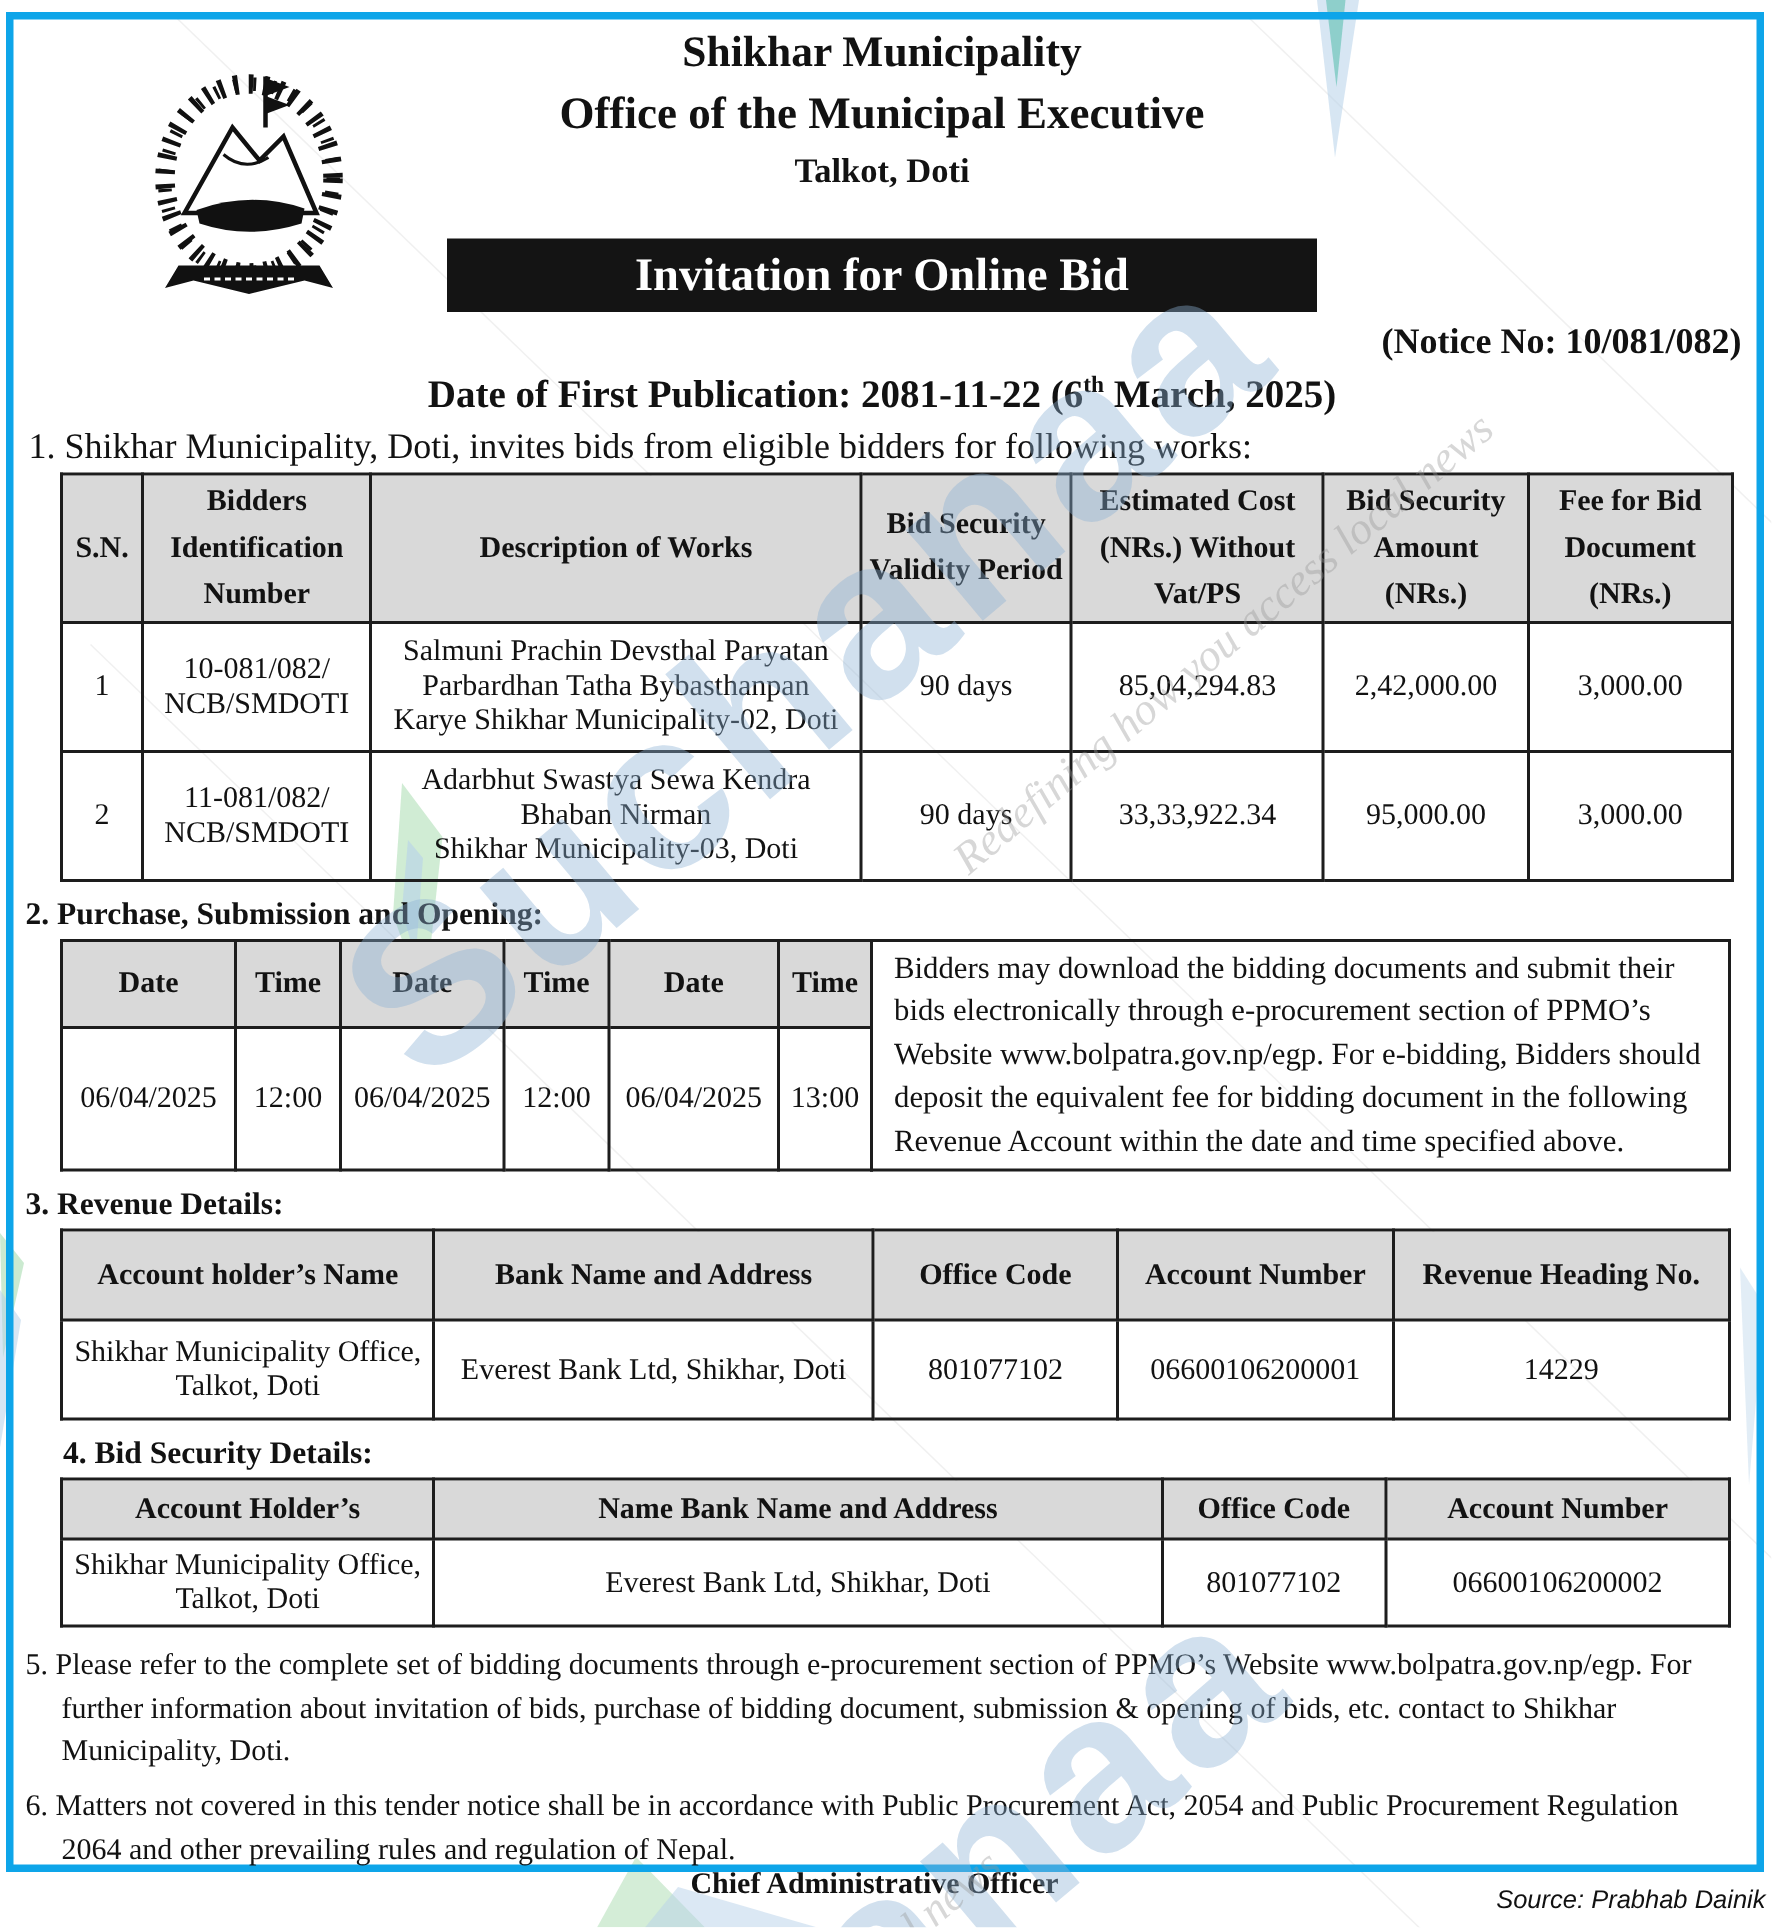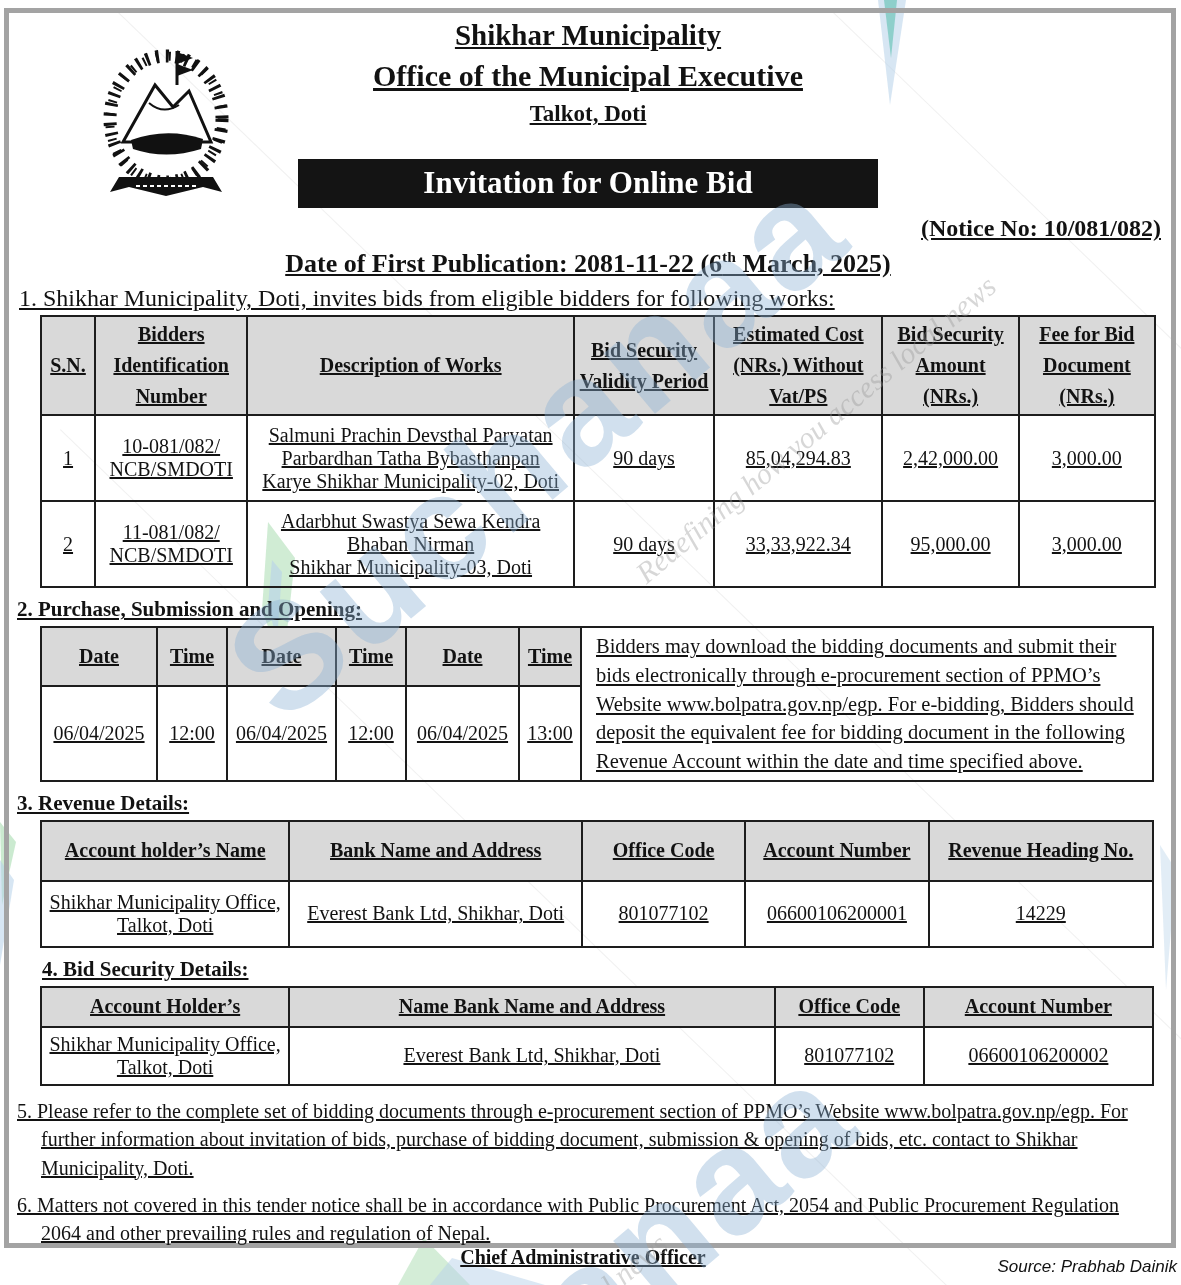--- a/index.html
+++ b/index.html
@@ -18,21 +18,21 @@
       color:rgba(141,177,212,.40);transform-origin:0 50%;transform:rotate(-40deg);}
   .wm1{left:250px;top:600px;font-size:150px;}
   .wm2{left:340px;top:1420px;font-size:150px;}
   .wmtag{position:absolute;z-index:2;pointer-events:none;white-space:nowrap;
          font-family:"Liberation Serif", serif;font-style:italic;
          color:rgba(150,150,150,.38);transform-origin:0 50%;transform:rotate(-40deg);}
   .t1{left:640px;top:560px;font-size:30px;}
   .t2{left:500px;top:1360px;font-size:30px;}
   
   .frame{position:absolute;left:4px;top:8px;width:1172px;height:1240px;box-sizing:border-box;
-         border:5px solid #a3a3a3;padding:4px 10px 0 6px;z-index:1;background:transparent;text-decoration:underline;}
+         border:5px solid #0ea5e9;padding:4px 10px 0 6px;z-index:1;background:transparent;}
   .logo{position:absolute;left:82px;top:26px;width:150px;height:168px;}
   .hdr{text-align:center;}
   .org{font-size:29px;font-weight:bold;margin:2px 0 0;line-height:1.15;}
   .office{font-size:30px;font-weight:bold;margin:7px 0 0;line-height:1.15;}
   .loc{font-size:23px;font-weight:bold;margin:7px 0 0;line-height:1.15;}
   .banner-row{margin:8px 0 0;}
   .banner{display:inline-block;background:#141414;color:#ffffff;font-size:31px;font-weight:bold;
           width:580px;padding:6px 0 7px;margin-top:24px;}
   .notice{font-size:24px;font-weight:bold;margin:7px 0 0;line-height:1.15;text-align:right;}
   .pubdate{font-size:26px;font-weight:bold;margin:5px 0 0;line-height:1.15;}

